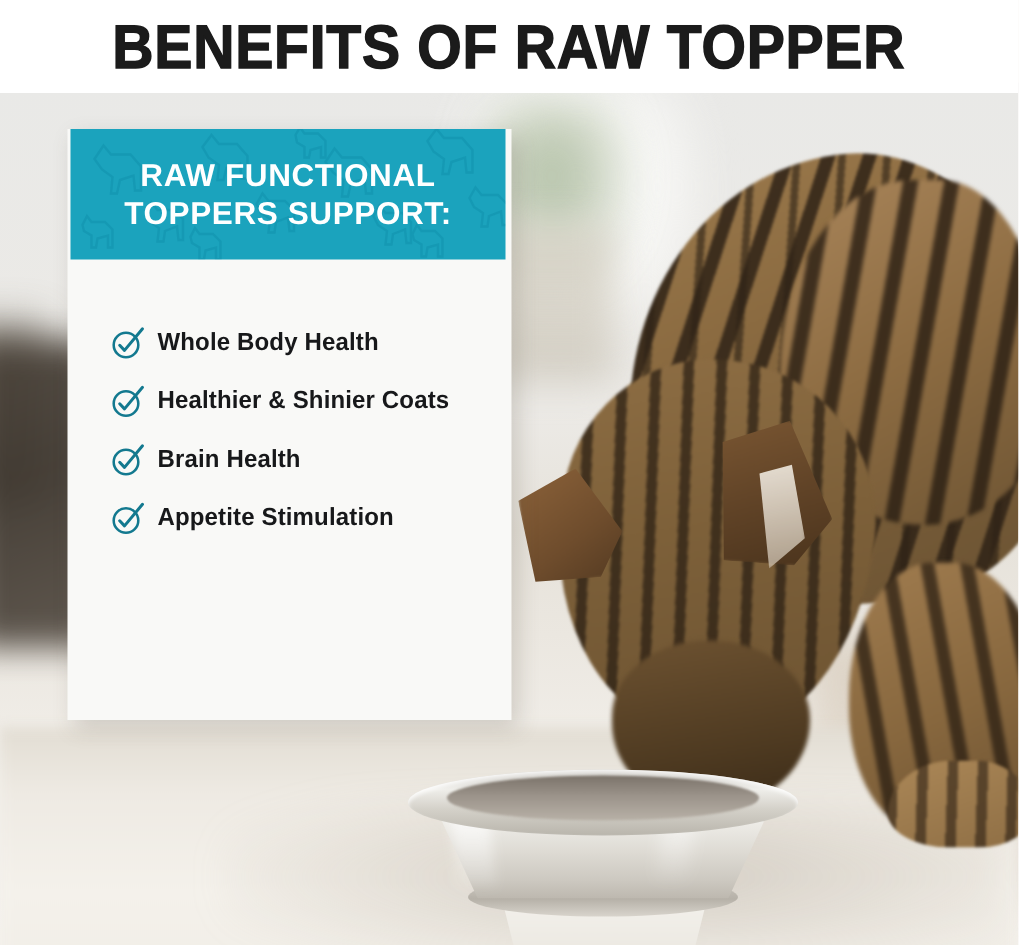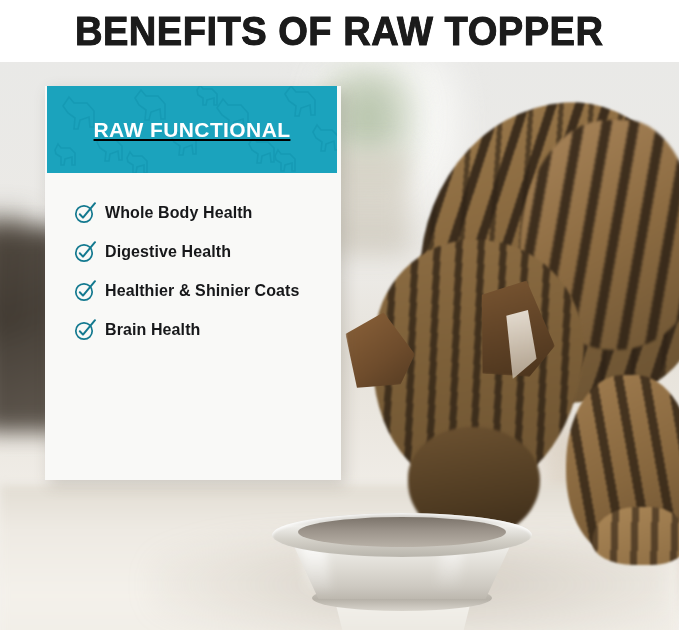--- a/index.html
+++ b/index.html
@@ -355,27 +355,26 @@
     width: 296px;
     height: 394px;
     background: #f9f9f7;
     box-shadow: 4px 5px 14px rgba(90,80,70,0.22);
     z-index: 20;
   }
   .card-header {
     position: relative;
     width: 290px;
     height: 87px;
-    margin: 0 0 0 2px;
+    margin: 0 0 16px 2px;
     background: #1ba3bd;
     overflow: hidden;
     display: flex;
     flex-direction: column;
     justify-content: center;
-    text-decoration: underline;
   }
   .card-header svg.pattern {
     position: absolute;
     inset: 0;
     width: 100%;
     height: 100%;
     opacity: 0.5;
   }
   .header-line {
     position: relative;
@@ -476,46 +475,47 @@
           <path d="M202 58 l4 -7 l4 5 l11 0 l6 6 l0 14 l-3 0 l-1 -9 l-8 3 l-1 7 l-4 0 l1 -9 l-6 -4 z"></path>
           <path d="M266 46 l4 -7 l4 5 l11 0 l6 6 l0 14 l-3 0 l-1 -9 l-8 3 l-1 7 l-4 0 l1 -9 l-6 -4 z"></path>
 
           <path d="M8 64 l3 -6 l3 4 l9 0 l5 5 l0 12 l-3 0 l0 -8 l-7 2 l-1 6 l-3 0 l0 -8 l-5 -3 z"></path>
           <path d="M150 4 l3 -5 l3 4 l9 0 l5 5 l0 11 l-3 0 l0 -7 l-7 2 l-1 5 l-3 0 l0 -7 l-5 -3 z"></path>
           <path d="M80 72 l3 -6 l3 4 l9 0 l5 5 l0 12 l-3 0 l0 -8 l-7 2 l-1 6 l-3 0 l0 -8 l-5 -3 z"></path>
           <path d="M228 70 l3 -6 l3 4 l9 0 l5 5 l0 12 l-3 0 l0 -8 l-7 2 l-1 6 l-3 0 l0 -8 l-5 -3 z"></path>
         </g>
       </svg>
       <div class="header-line">RAW FUNCTIONAL</div>
+      <div class="header-line">TOPPERS SUPPORT:</div>
     </div>
 
     <ul class="benefit-list">
       <li class="benefit-item">
         <svg class="check-icon" viewBox="0 0 24 24" aria-hidden="true">
           <circle cx="11" cy="13" r="8.2" fill="none" stroke="#13798f" stroke-width="1.7"></circle>
           <path d="M6.8 13.2 L10 16.6 L22 2.2" fill="none" stroke="#13798f" stroke-width="2" stroke-linecap="round" stroke-linejoin="round"></path>
         </svg>
         <span class="benefit-label">Whole Body Health</span>
-      </li>
-      <li class="benefit-item">
-        <svg class="check-icon" viewBox="0 0 24 24" aria-hidden="true">
-          <circle cx="11" cy="13" r="8.2" fill="none" stroke="#13798f" stroke-width="1.7"></circle>
-          <path d="M6.8 13.2 L10 16.6 L22 2.2" fill="none" stroke="#13798f" stroke-width="2" stroke-linecap="round" stroke-linejoin="round"></path>
-        </svg>
-        <span class="benefit-label">Digestive Health</span>
       </li>
       <li class="benefit-item">
         <svg class="check-icon" viewBox="0 0 24 24" aria-hidden="true">
           <circle cx="11" cy="13" r="8.2" fill="none" stroke="#13798f" stroke-width="1.7"></circle>
           <path d="M6.8 13.2 L10 16.6 L22 2.2" fill="none" stroke="#13798f" stroke-width="2" stroke-linecap="round" stroke-linejoin="round"></path>
         </svg>
         <span class="benefit-label">Healthier &amp; Shinier Coats</span>
       </li>
       <li class="benefit-item">
         <svg class="check-icon" viewBox="0 0 24 24" aria-hidden="true">
           <circle cx="11" cy="13" r="8.2" fill="none" stroke="#13798f" stroke-width="1.7"></circle>
           <path d="M6.8 13.2 L10 16.6 L22 2.2" fill="none" stroke="#13798f" stroke-width="2" stroke-linecap="round" stroke-linejoin="round"></path>
         </svg>
         <span class="benefit-label">Brain Health</span>
       </li>
+      <li class="benefit-item">
+        <svg class="check-icon" viewBox="0 0 24 24" aria-hidden="true">
+          <circle cx="11" cy="13" r="8.2" fill="none" stroke="#13798f" stroke-width="1.7"></circle>
+          <path d="M6.8 13.2 L10 16.6 L22 2.2" fill="none" stroke="#13798f" stroke-width="2" stroke-linecap="round" stroke-linejoin="round"></path>
+        </svg>
+        <span class="benefit-label">Appetite Stimulation</span>
+      </li>
     </ul>
   </div>
 </div>
 
 </body></html>

